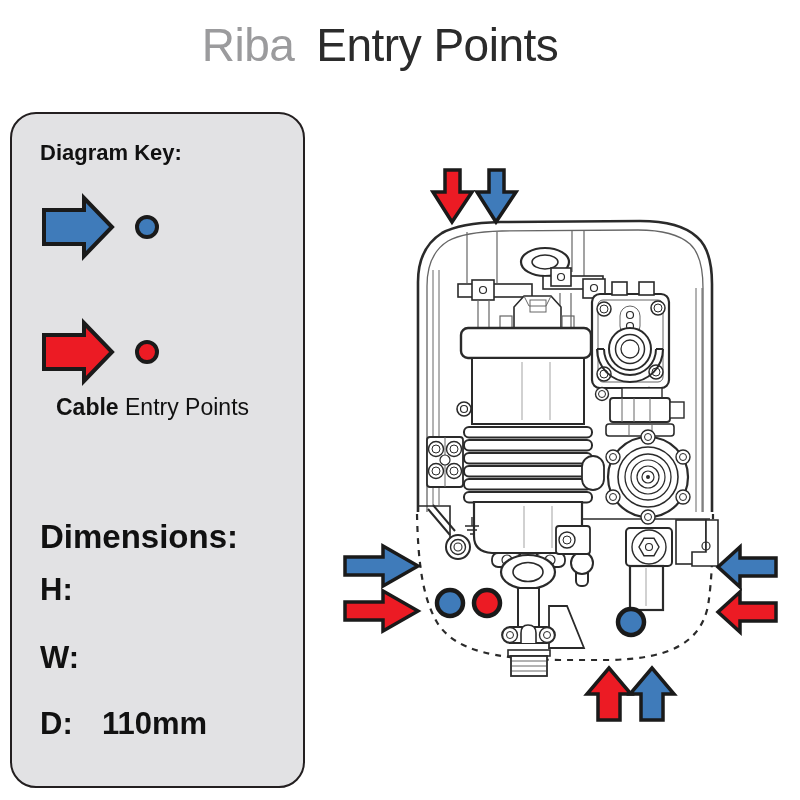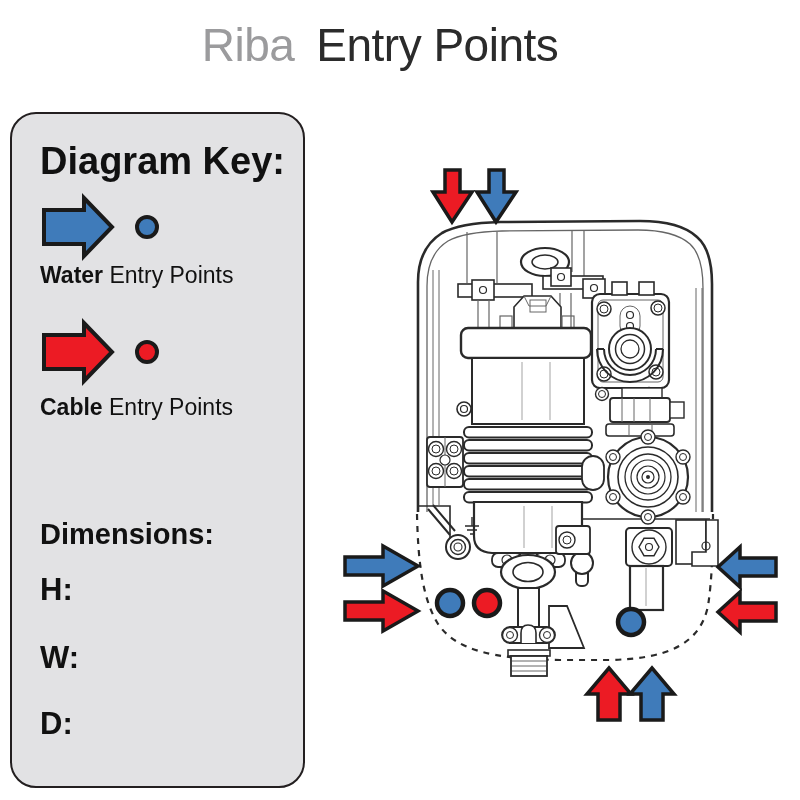--- a/index.html
+++ b/index.html
@@ -13,26 +13,26 @@
     font-size:46px;letter-spacing:-0.5px;font-weight:400;
   }
   .title .model{color:#9b9b9d;margin-right:22px;}
   .title .suffix{color:#2b2b2b;}
   
   .key-panel{
     position:absolute;left:10px;top:112px;width:295px;height:676px;
     background:#e2e2e4;border:2px solid #231f20;border-radius:26px;
     box-sizing:border-box;
   }
-  .key-heading{position:absolute;left:28px;top:26px;font-size:38px;font-weight:bold;color:#111;}
+  .key-heading{position:absolute;left:28px;top:26px;font-size:22px;font-weight:bold;color:#111;}
   .entry-label{position:absolute;left:28px;font-size:23px;color:#111;}
   .entry-label .b{font-weight:bold;}
   .water-label{top:148px;}
-  .cable-label{top:280px;}
-  .dim-heading{position:absolute;left:28px;top:404px;font-size:29px;font-weight:bold;color:#111;}
+  .cable-label{top:280px;margin-left:16px;}
+  .dim-heading{position:absolute;left:28px;top:404px;font-size:33px;font-weight:bold;color:#111;}
   .dim-row{position:absolute;left:28px;font-size:31px;font-weight:bold;color:#111;display:flex;}
   .dim-row .lbl{width:62px;}
   .dim-row-0{top:458px;}
   .dim-row-1{top:526px;}
   .dim-row-2{top:592px;}
   
   svg.layer{position:absolute;left:0;top:0;width:800px;height:800px;}
   .ln{stroke:#2a2a2a;fill:none;}
   .wh{stroke:#2a2a2a;fill:#ffffff;}
   .thin{stroke:#666;fill:none;}
@@ -40,35 +40,33 @@
 </style>
 </head>
 <body>
 
 <div class="title">
   <span class="model">Riba</span><span class="suffix">Entry Points</span>
 </div>
 
 <div class="key-panel">
   <div class="key-heading">Diagram Key:</div>
-  <div class="entry-label water-label">
-    <span class="b">Water</span><span> Entry Points</span>
-  </div>
   <div class="entry-label cable-label">
     <span class="b">Cable</span><span> Entry Points</span>
   </div>
   <div class="dim-heading">Dimensions:</div>
   <div class="dim-row dim-row-0">
     <span class="lbl">H:</span>
   </div>
   <div class="dim-row dim-row-1">
     <span class="lbl">W:</span>
   </div>
   <div class="dim-row dim-row-2">
     <span class="lbl">D:</span>
+    <span>110mm</span>
   </div>
 </div>
 
 <svg class="layer" viewBox="0 0 800 800">
 
   <polygon points="44,210 84,210 84,198 112,227 84,256 84,244 44,244" fill="#3f7bba" stroke="#1a1a1a" stroke-width="4"></polygon>
   <circle cx="147" cy="227" r="10" fill="#3f7bba" stroke="#1a1a1a" stroke-width="4"></circle>
   <polygon points="44,335 84,335 84,323 112,352 84,381 84,369 44,369" fill="#ec1b24" stroke="#1a1a1a" stroke-width="4"></polygon>
   <circle cx="147" cy="352" r="10" fill="#ec1b24" stroke="#1a1a1a" stroke-width="4"></circle>
 

